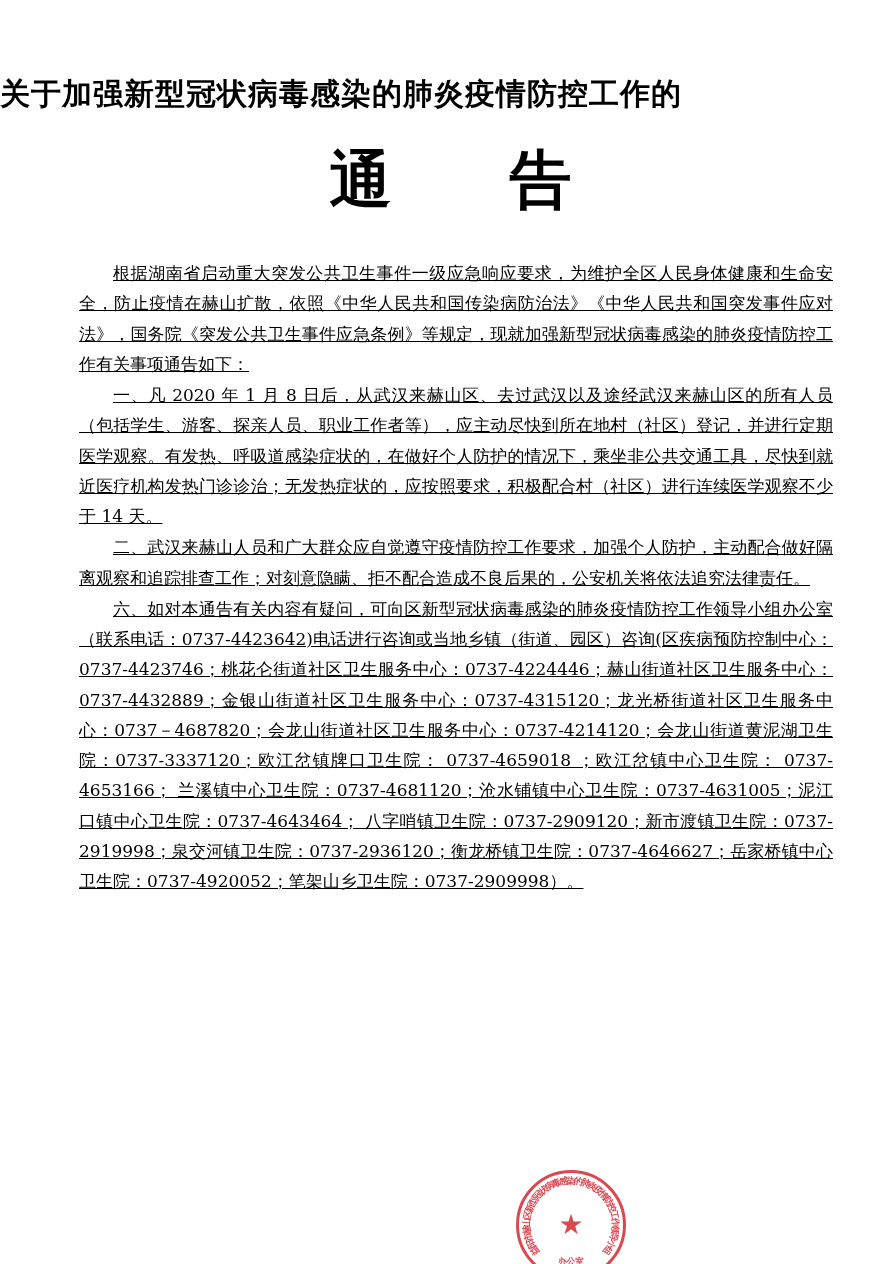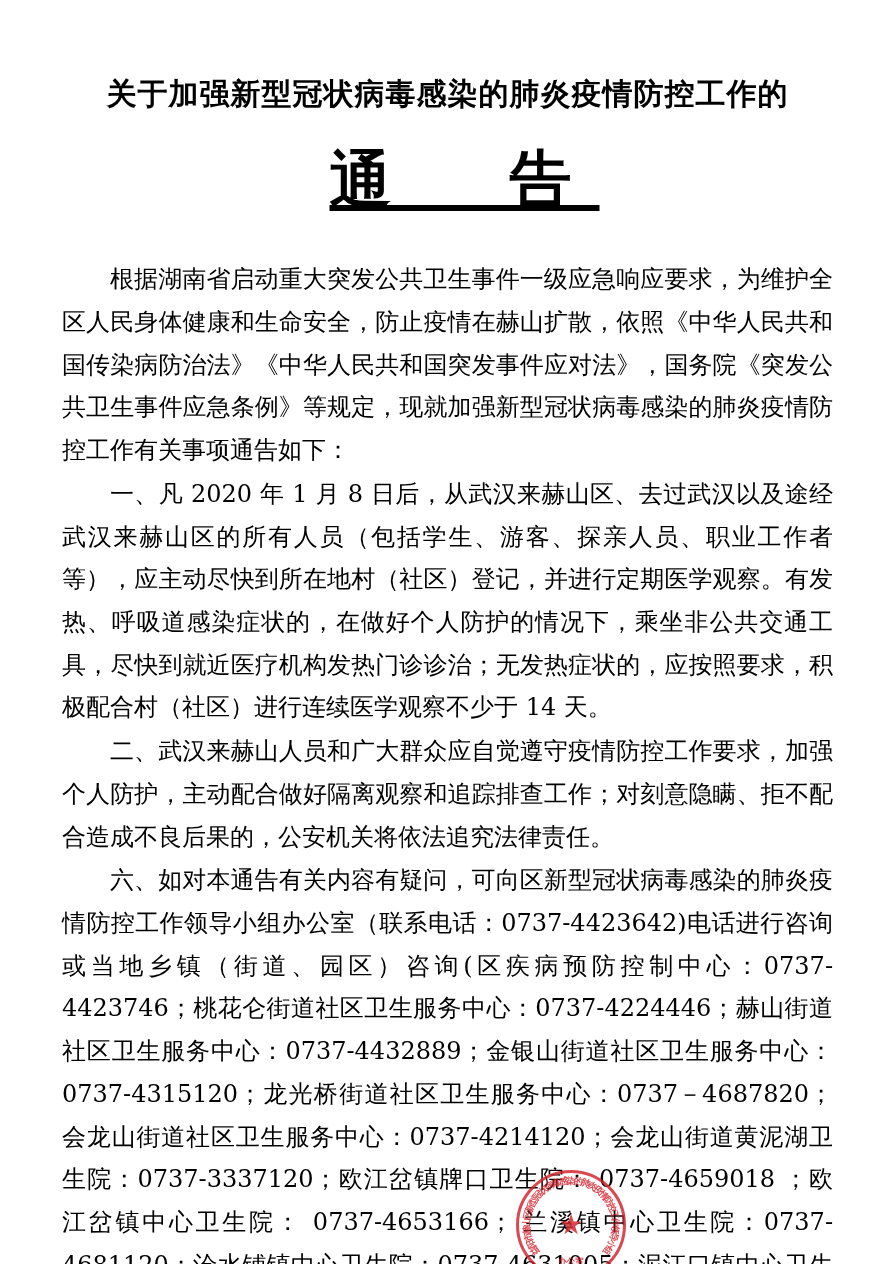--- a/index.html
+++ b/index.html
@@ -16,51 +16,50 @@
     overflow: hidden;
   }
   .page {
     width: 895px;
     height: 1264px;
     position: relative;
     box-sizing: border-box;
     padding: 0;
   }
   .title-line1 {
-    text-align: center;
     font-size: 30px;
     font-weight: bold;
     letter-spacing: 1px;
     margin-top: 76px;
     line-height: 1.2;
     font-family: "DejaVu Serif", "Liberation Serif", serif;
   }
   .title-line2 {
     text-align: center;
     font-size: 62px;
     font-weight: bold;
     letter-spacing: 28px;
     margin-top: 34px;
     line-height: 1.1;
     padding-left: 34px;
     font-family: "DejaVu Serif", "Liberation Serif", serif;
-    text-decoration: underline;
   }
   .body-wrap {
     margin: 44px 62px 0 62px;
     width: 771px;
   }
   p.para {
-    font-size: 24px;
+    font-size: 17px;
     line-height: 1.78;
-    margin: 0 0 1px 0;
+    margin: 0 0 1px 17px;
     text-align: justify;
     text-justify: inter-ideograph;
     text-indent: 2em;
     font-family: "DejaVu Serif", "Liberation Serif", serif;
+    text-decoration: underline;
   }
   
   .seal {
     position: absolute;
     left: 516px;
     top: 1094px;
     width: 110px;
     height: 110px;
     border: 3px solid #d3202a;
     border-radius: 50%;

